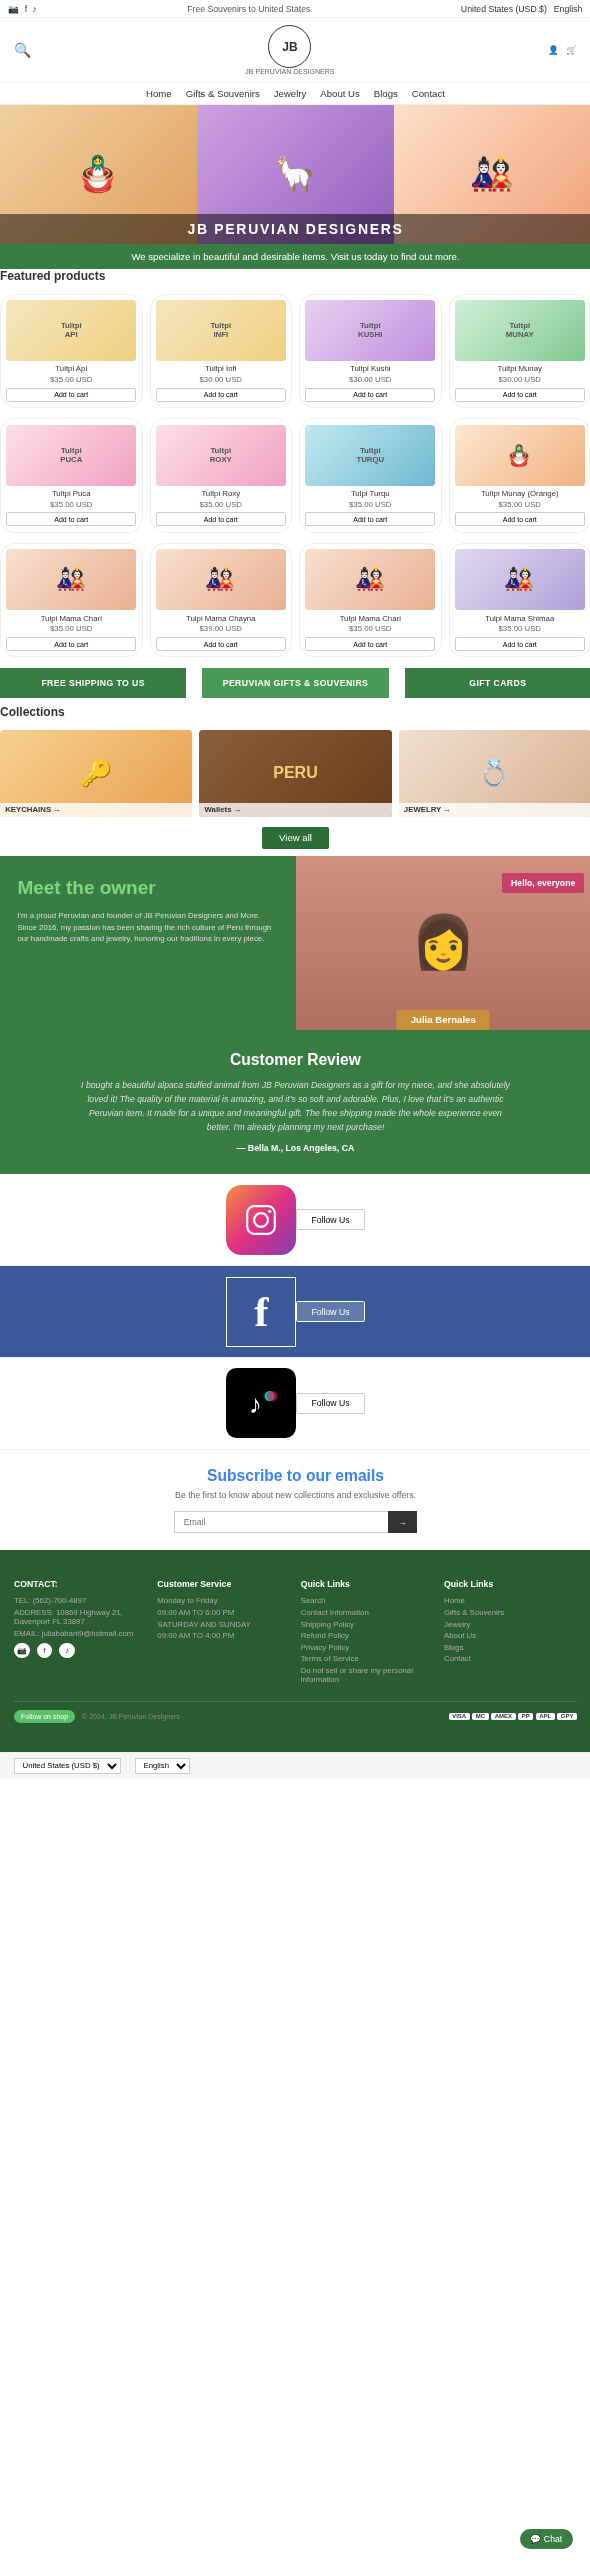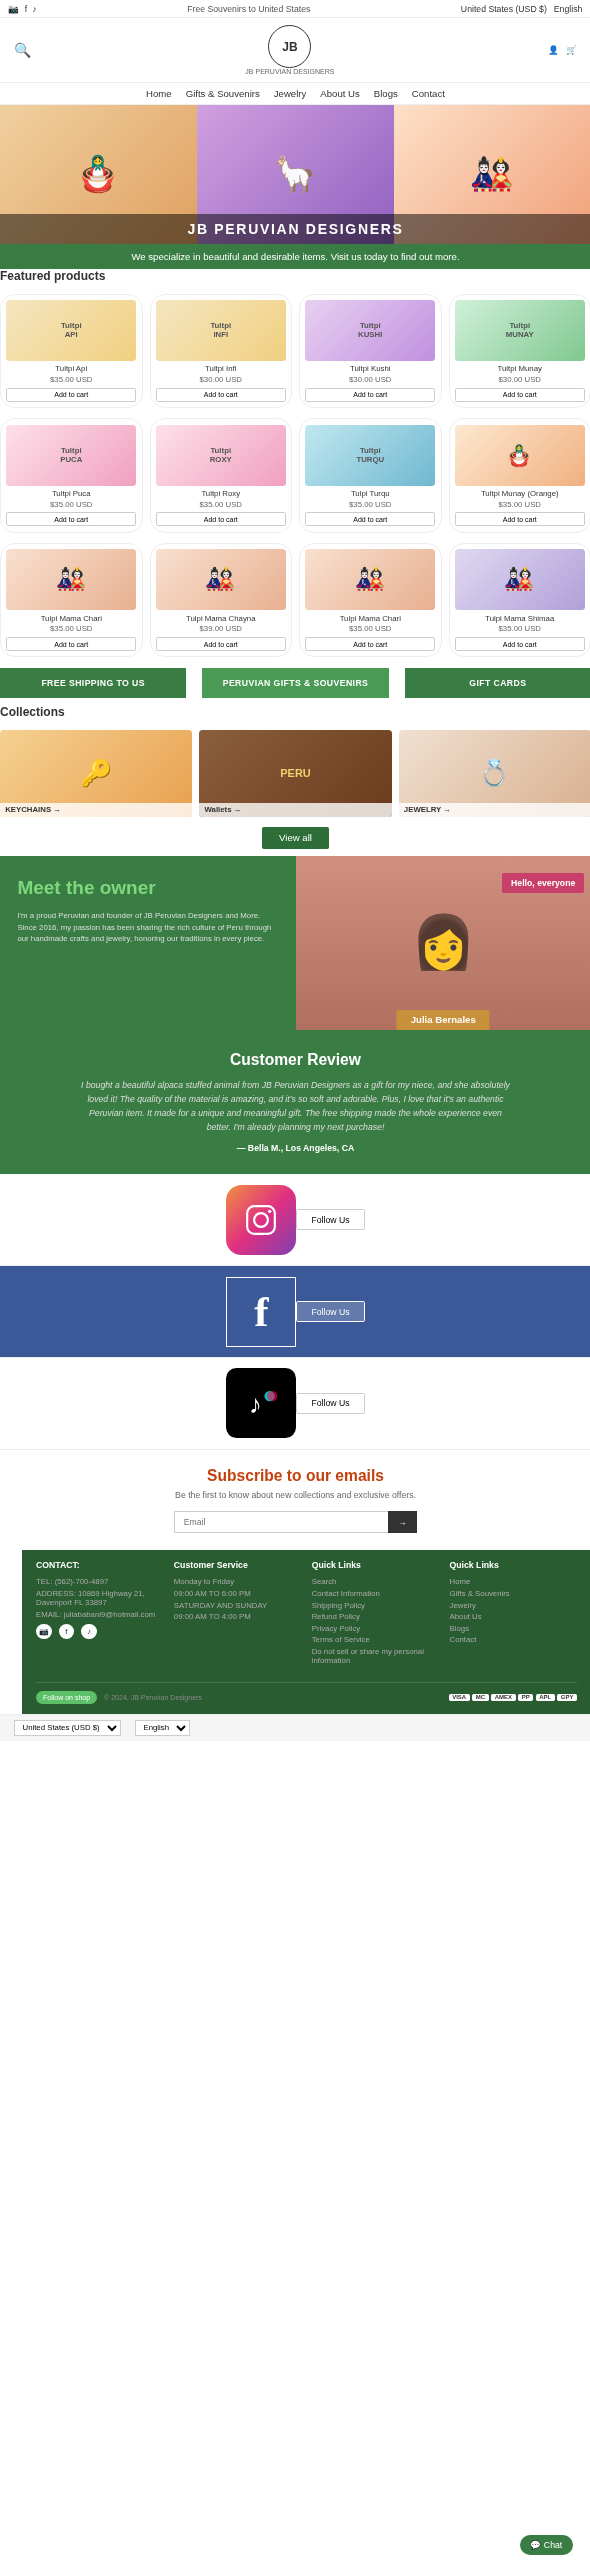--- a/index.html
+++ b/index.html
@@ -58,21 +58,21 @@
     
     .three-banners { display: grid; grid-template-columns: repeat(3, 1fr); gap: 16px; margin: 7px 0; }
     .banner-item { background: #3a7d44; color: #fff; text-align: center; padding: 10.4px 5.2px; font-size: 8.7px; font-weight: bold; letter-spacing: 0.4px; cursor: pointer; }
     .banner-item.light-green { background: #4a9a55; }
 
     
     .collections-grid { display: grid; grid-template-columns: 1fr 1fr 1fr; gap: 7px; margin-bottom: 10.4px; }
     .collection-card { position: relative; height: 87px; border-radius: 3.5px; overflow: hidden; cursor: pointer; }
     .collection-img { width: 100%; height: 100%; display: flex; align-items: center; justify-content: center; font-size: 17.4px; }
     .collection-img.keychains { background: linear-gradient(135deg, #f5d090, #e8a050); }
-    .collection-img.wallets { background: linear-gradient(135deg, #8b5e3c, #6b3c1c); color: #f0d070; font-size: 11px; font-weight: bold; }
+    .collection-img.wallets { background: linear-gradient(135deg, #8b5e3c, #6b3c1c); color: #f0d070; font-size: 16px; font-weight: bold; }
     .collection-img.jewelry { background: linear-gradient(135deg, #f0e0d0, #d8b090); }
     .collection-label { position: absolute; bottom: 0; left: 0; right: 0; background: rgba(255,255,255,0.8); padding: 2.6px 5.2px; font-size: 7.8px; font-weight: bold; }
     .view-all-btn { display: block; margin: 7px auto; background: #2d6e38; color: #fff; padding: 5.2px 17.4px; font-size: 9.6px; border: none; cursor: pointer; border-radius: 1.7px; }
 
     
     .meet-owner { display: grid; grid-template-columns: 1fr 1fr; gap: 0; margin: 0; background: #3a7d44; }
     .meet-owner-text { padding: 21px 17.4px; color: #fff; }
     .meet-owner-text h2 { font-size: 19px; color: #7dd87d; margin-bottom: 10.4px; line-height: 1.2; }
     .meet-owner-text p { font-size: 7.8px; line-height: 1.5; color: #ddd; }
     .meet-owner-img-area { position: relative; background: #fff; display: flex; align-items: center; justify-content: center; overflow: hidden; }
@@ -87,39 +87,39 @@
     .reviewer { font-size: 8.7px; font-weight: bold; color: #fff; }
     .social-icon-block { width: 70px; height: 70px; border-radius: 15.6px; display: flex; align-items: center; justify-content: center; }
     .instagram-icon { background: linear-gradient(135deg, #f09040, #e03080, #8040b0); }
     .facebook-icon { background: #3b5998; }
     .tiktok-icon { background: #000; border-radius: 10.4px; }
     .follow-btn { border: 0.9px solid #ccc; background: #fff; padding: 4.3px 14px; font-size: 8.7px; cursor: pointer; border-radius: 1.7px; }
     .social-row { display: flex; align-items: center; justify-content: center; padding: 10.4px 17.4px; border-bottom: 0.9px solid #eee; }
 
     
     .subscribe { text-align: center; padding: 17.4px 26px; }
-    .subscribe h2 { font-size: 15.6px; margin-bottom: 5.2px; color: #c2410c; }
+    .subscribe h2 { font-size: 15.6px; margin-bottom: 5.2px; color: #3b82f6; }
     .subscribe p { font-size: 8.7px; color: #666; margin-bottom: 10.4px; }
     .email-row { display: flex; max-width: 243px; margin: 0 auto; }
     .email-input { flex: 1; border: 0.9px solid #ccc; padding: 5.2px 8.7px; font-size: 8.7px; border-right: none; }
     .subscribe-btn { background: #333; color: #fff; border: none; padding: 5.2px 10.4px; font-size: 8.7px; cursor: pointer; }
 
     
-    .footer { background: #2a5c32; color: #ccc; padding: 10px 14px; margin-left: 22px; }
+    .footer { background: #2a5c32; color: #ccc; padding: 29px 14px; }
     .footer-grid { display: grid; grid-template-columns: 1fr 1fr 1fr 1fr; gap: 10.4px; margin-bottom: 14px; }
     .footer-col h4 { color: #fff; font-size: 8.7px; margin-bottom: 7px; font-weight: bold; }
     .footer-col p, .footer-col a { font-size: 7.8px; color: #aaa; display: block; margin-bottom: 2.6px; text-decoration: none; }
     .footer-social { display: flex; gap: 7px; margin-top: 5.2px; }
     .footer-social-icon { width: 15.6px; height: 15.6px; border-radius: 50%; background: #fff; display: flex; align-items: center; justify-content: center; font-size: 7.8px; color: #333; cursor: pointer; }
     .footer-bottom { border-top: 0.9px solid #3a7d44; padding-top: 8.7px; display: flex; justify-content: space-between; align-items: center; font-size: 7px; color: #888; }
     .footer-bottom-left { display: flex; gap: 7px; align-items: center; }
     .follow-shop { background: #5bc067; color: #fff; padding: 2.6px 7px; border-radius: 10.4px; font-size: 7px; cursor: pointer; }
     .footer-payments { display: flex; gap: 2.6px; align-items: center; }
     .payment-icon { background: #fff; border-radius: 1.7px; padding: 0.9px 3.5px; font-size: 6px; color: #333; font-weight: bold; }
-    .chat-btn { position: fixed; bottom: 21px; right: 17.4px; background: #3a7d44; color: #fff; padding: 5.2px 10.4px; border-radius: 17.4px; font-size: 8.7px; cursor: pointer; display: flex; align-items: center; gap: 3.5px; }
+    .chat-btn { position: fixed; bottom: 27px; right: 17.4px; background: #3a7d44; color: #fff; padding: 5.2px 10.4px; border-radius: 17.4px; font-size: 8.7px; cursor: pointer; display: flex; align-items: center; gap: 3.5px; }
 
     
     .currency-bar { background: #f5f5f5; border-top: 0.9px solid #eee; padding: 5.2px 14px; display: flex; gap: 14px; font-size: 7.8px; align-items: center; }
     .currency-select { border: 0.9px solid #ccc; background: #fff; padding: 1.7px 3.5px; font-size: 7.8px; }
   </style>
 </head>
 <body>
 
 <div class="top-bar">
   <div class="top-bar-icons">

